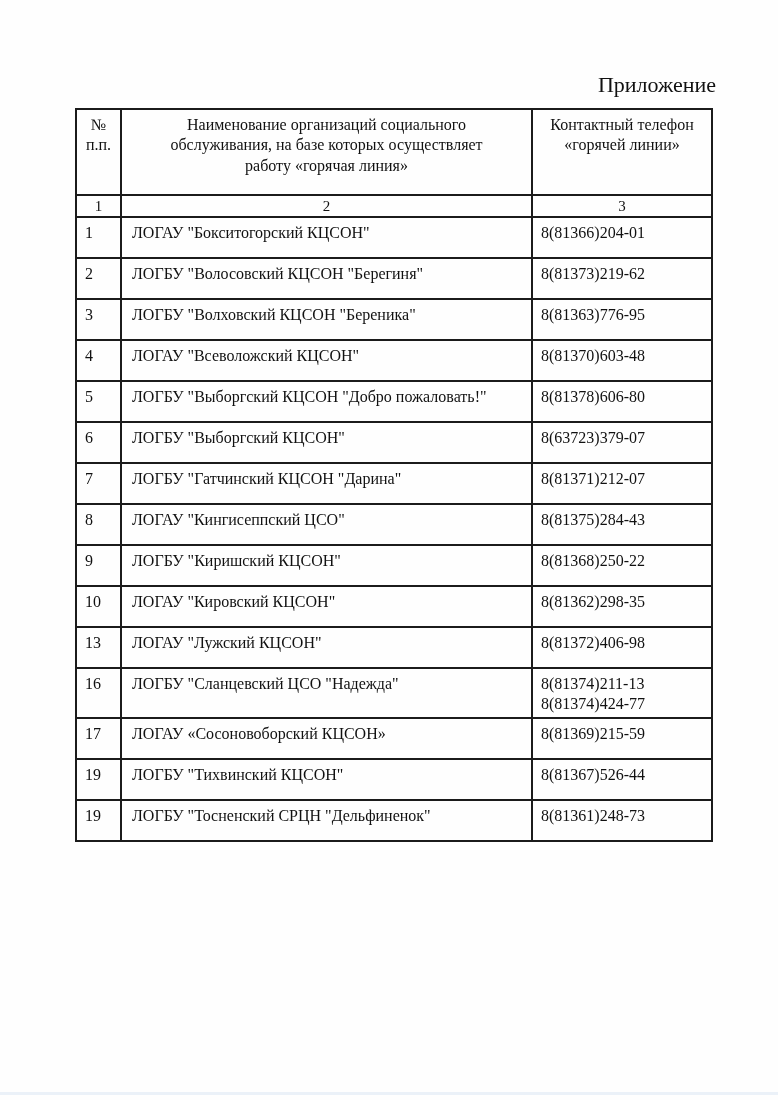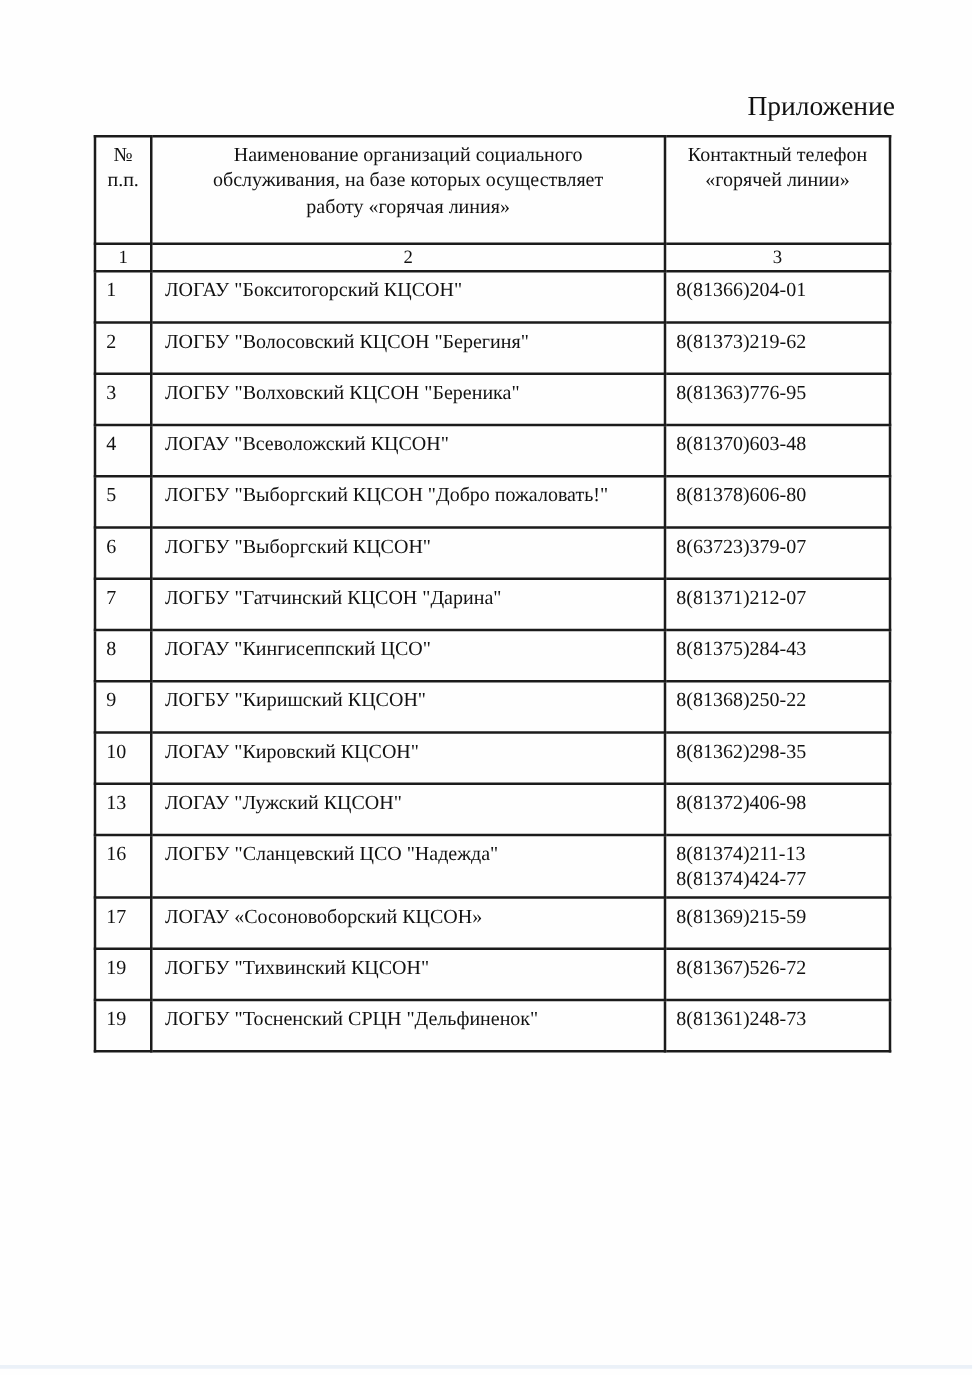--- a/index.html
+++ b/index.html
@@ -185,21 +185,21 @@
 
   <tr>
     <td class="cell-num">17</td>
     <td class="cell-name">ЛОГАУ «Сосоновоборский КЦСОН»</td>
     <td class="cell-phone">8(81369)215-59</td>
   </tr>
 
   <tr>
     <td class="cell-num">19</td>
     <td class="cell-name">ЛОГБУ "Тихвинский КЦСОН"</td>
-    <td class="cell-phone">8(81367)526-72</td>
+    <td class="cell-phone">8(81367)526-44</td>
   </tr>
 
   <tr>
     <td class="cell-num">19</td>
     <td class="cell-name">ЛОГБУ "Тосненский СРЦН "Дельфиненок"</td>
     <td class="cell-phone">8(81361)248-73</td>
   </tr>
 </tbody>
   </table>
 

